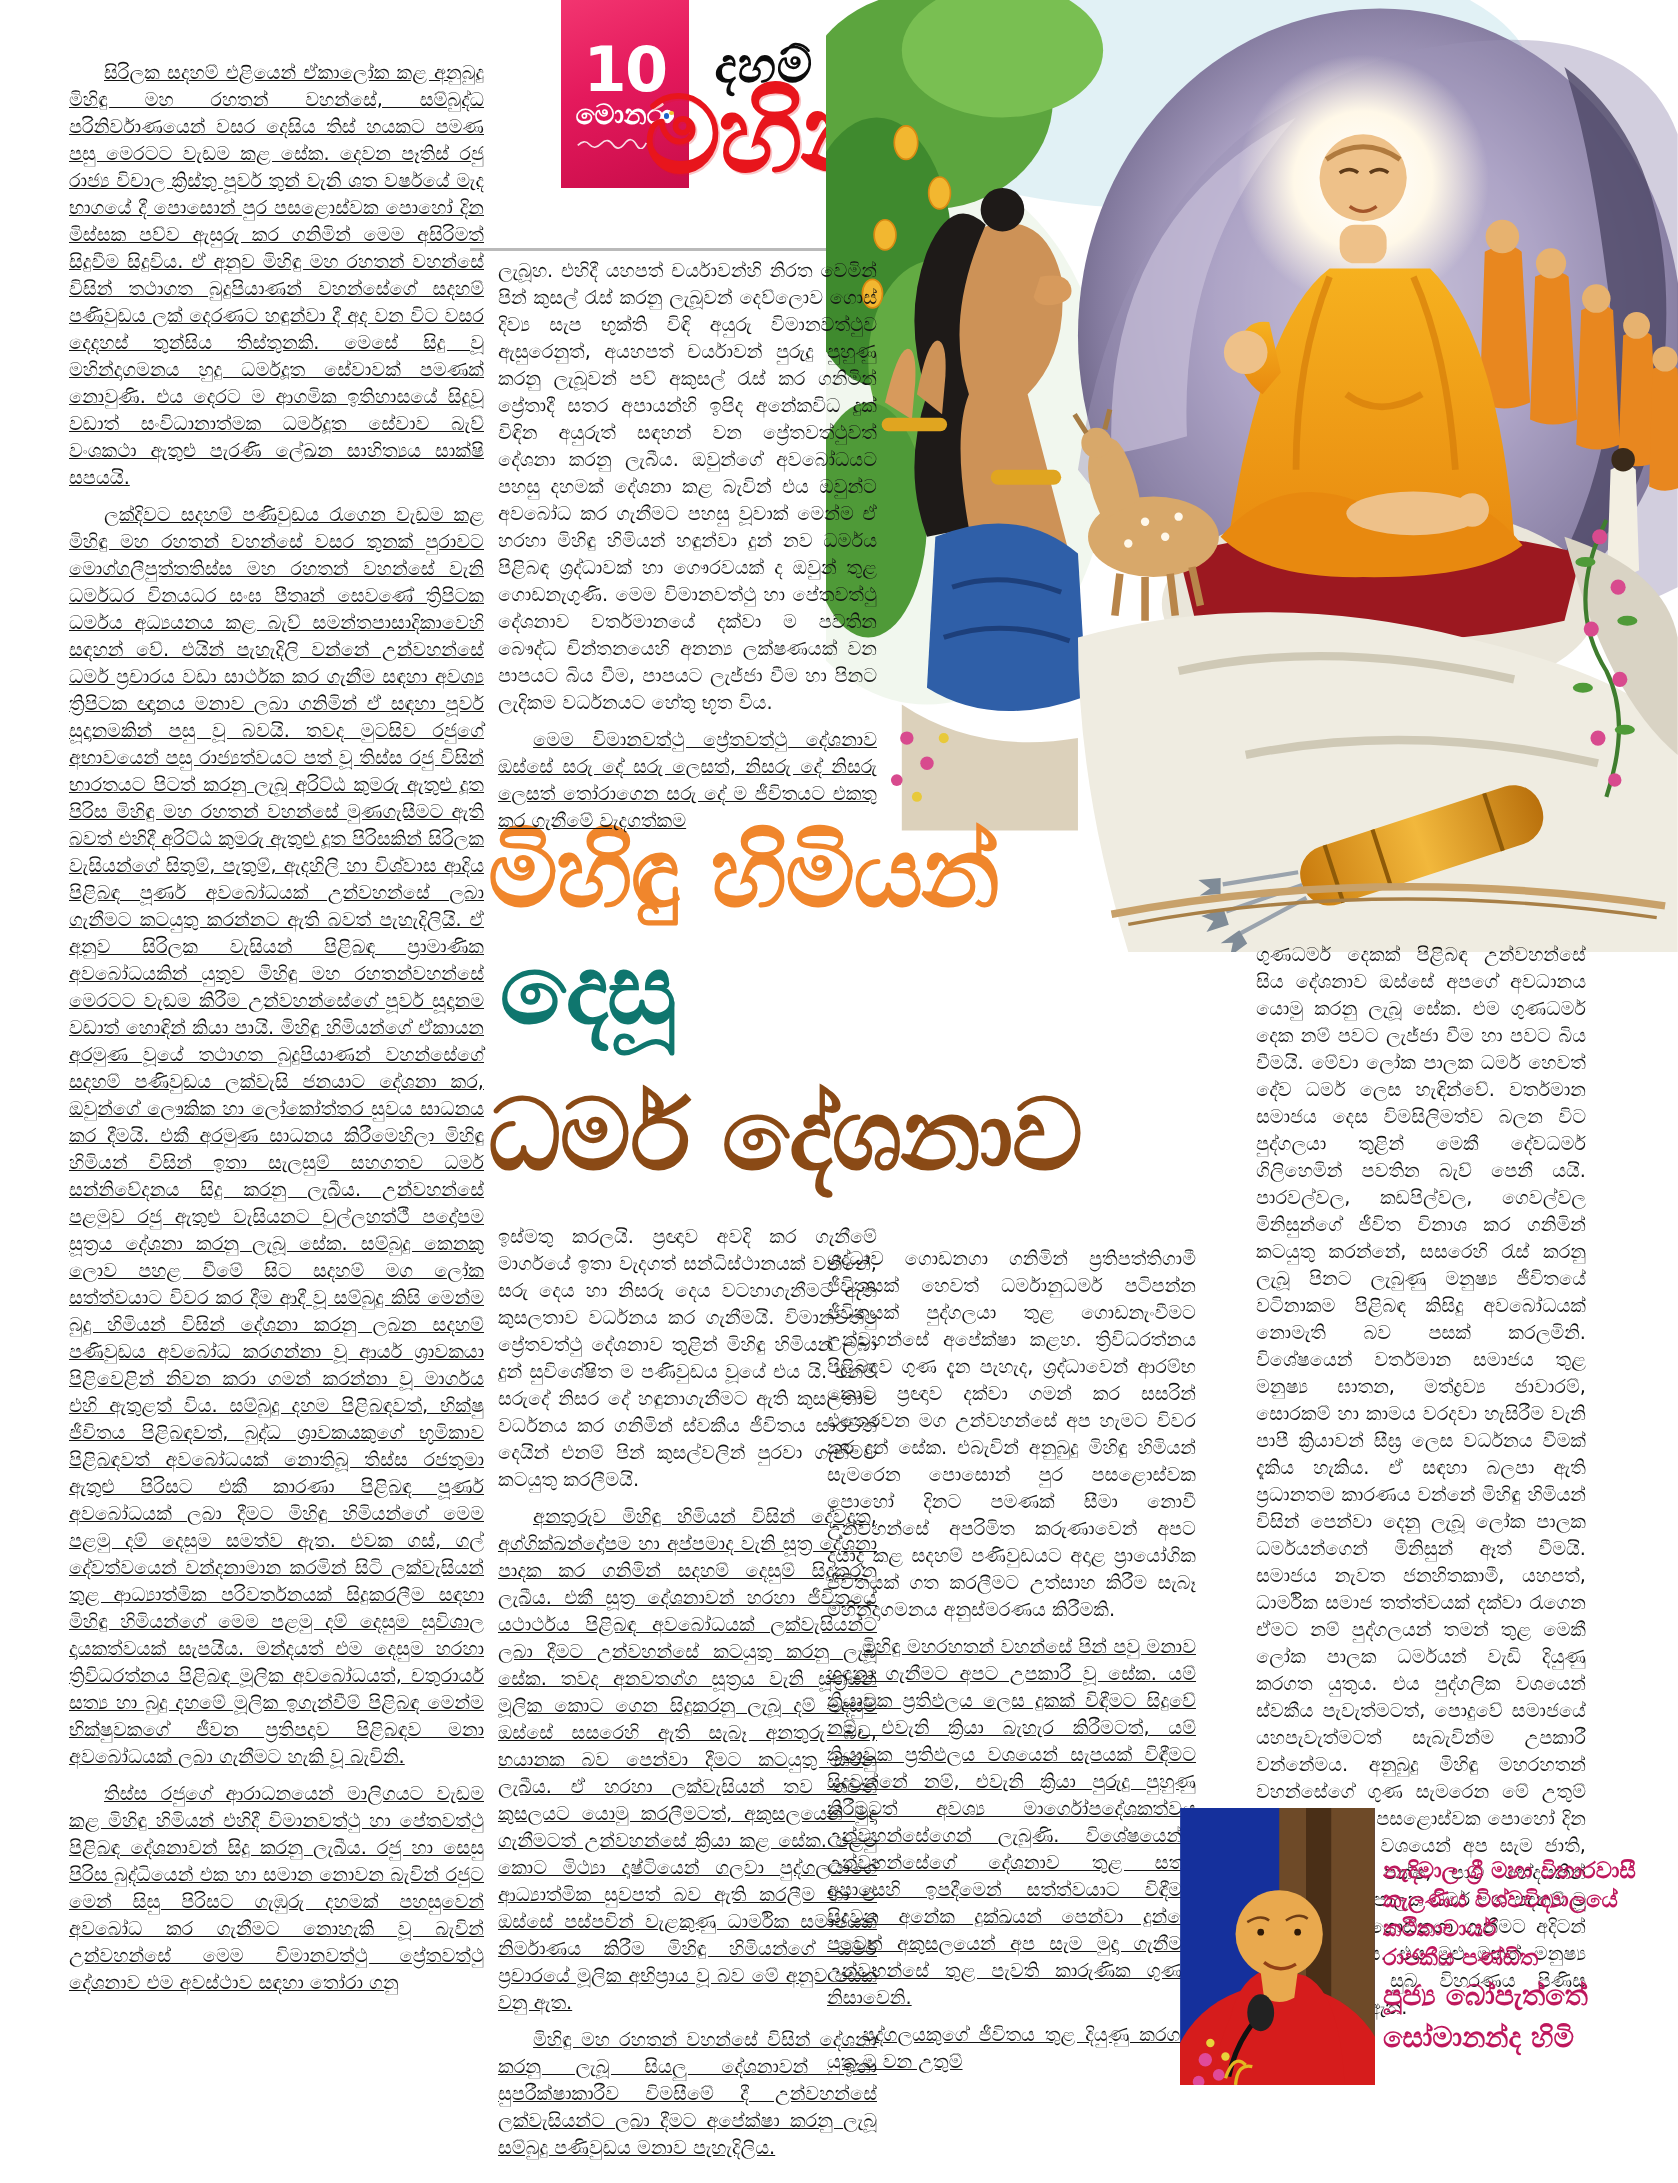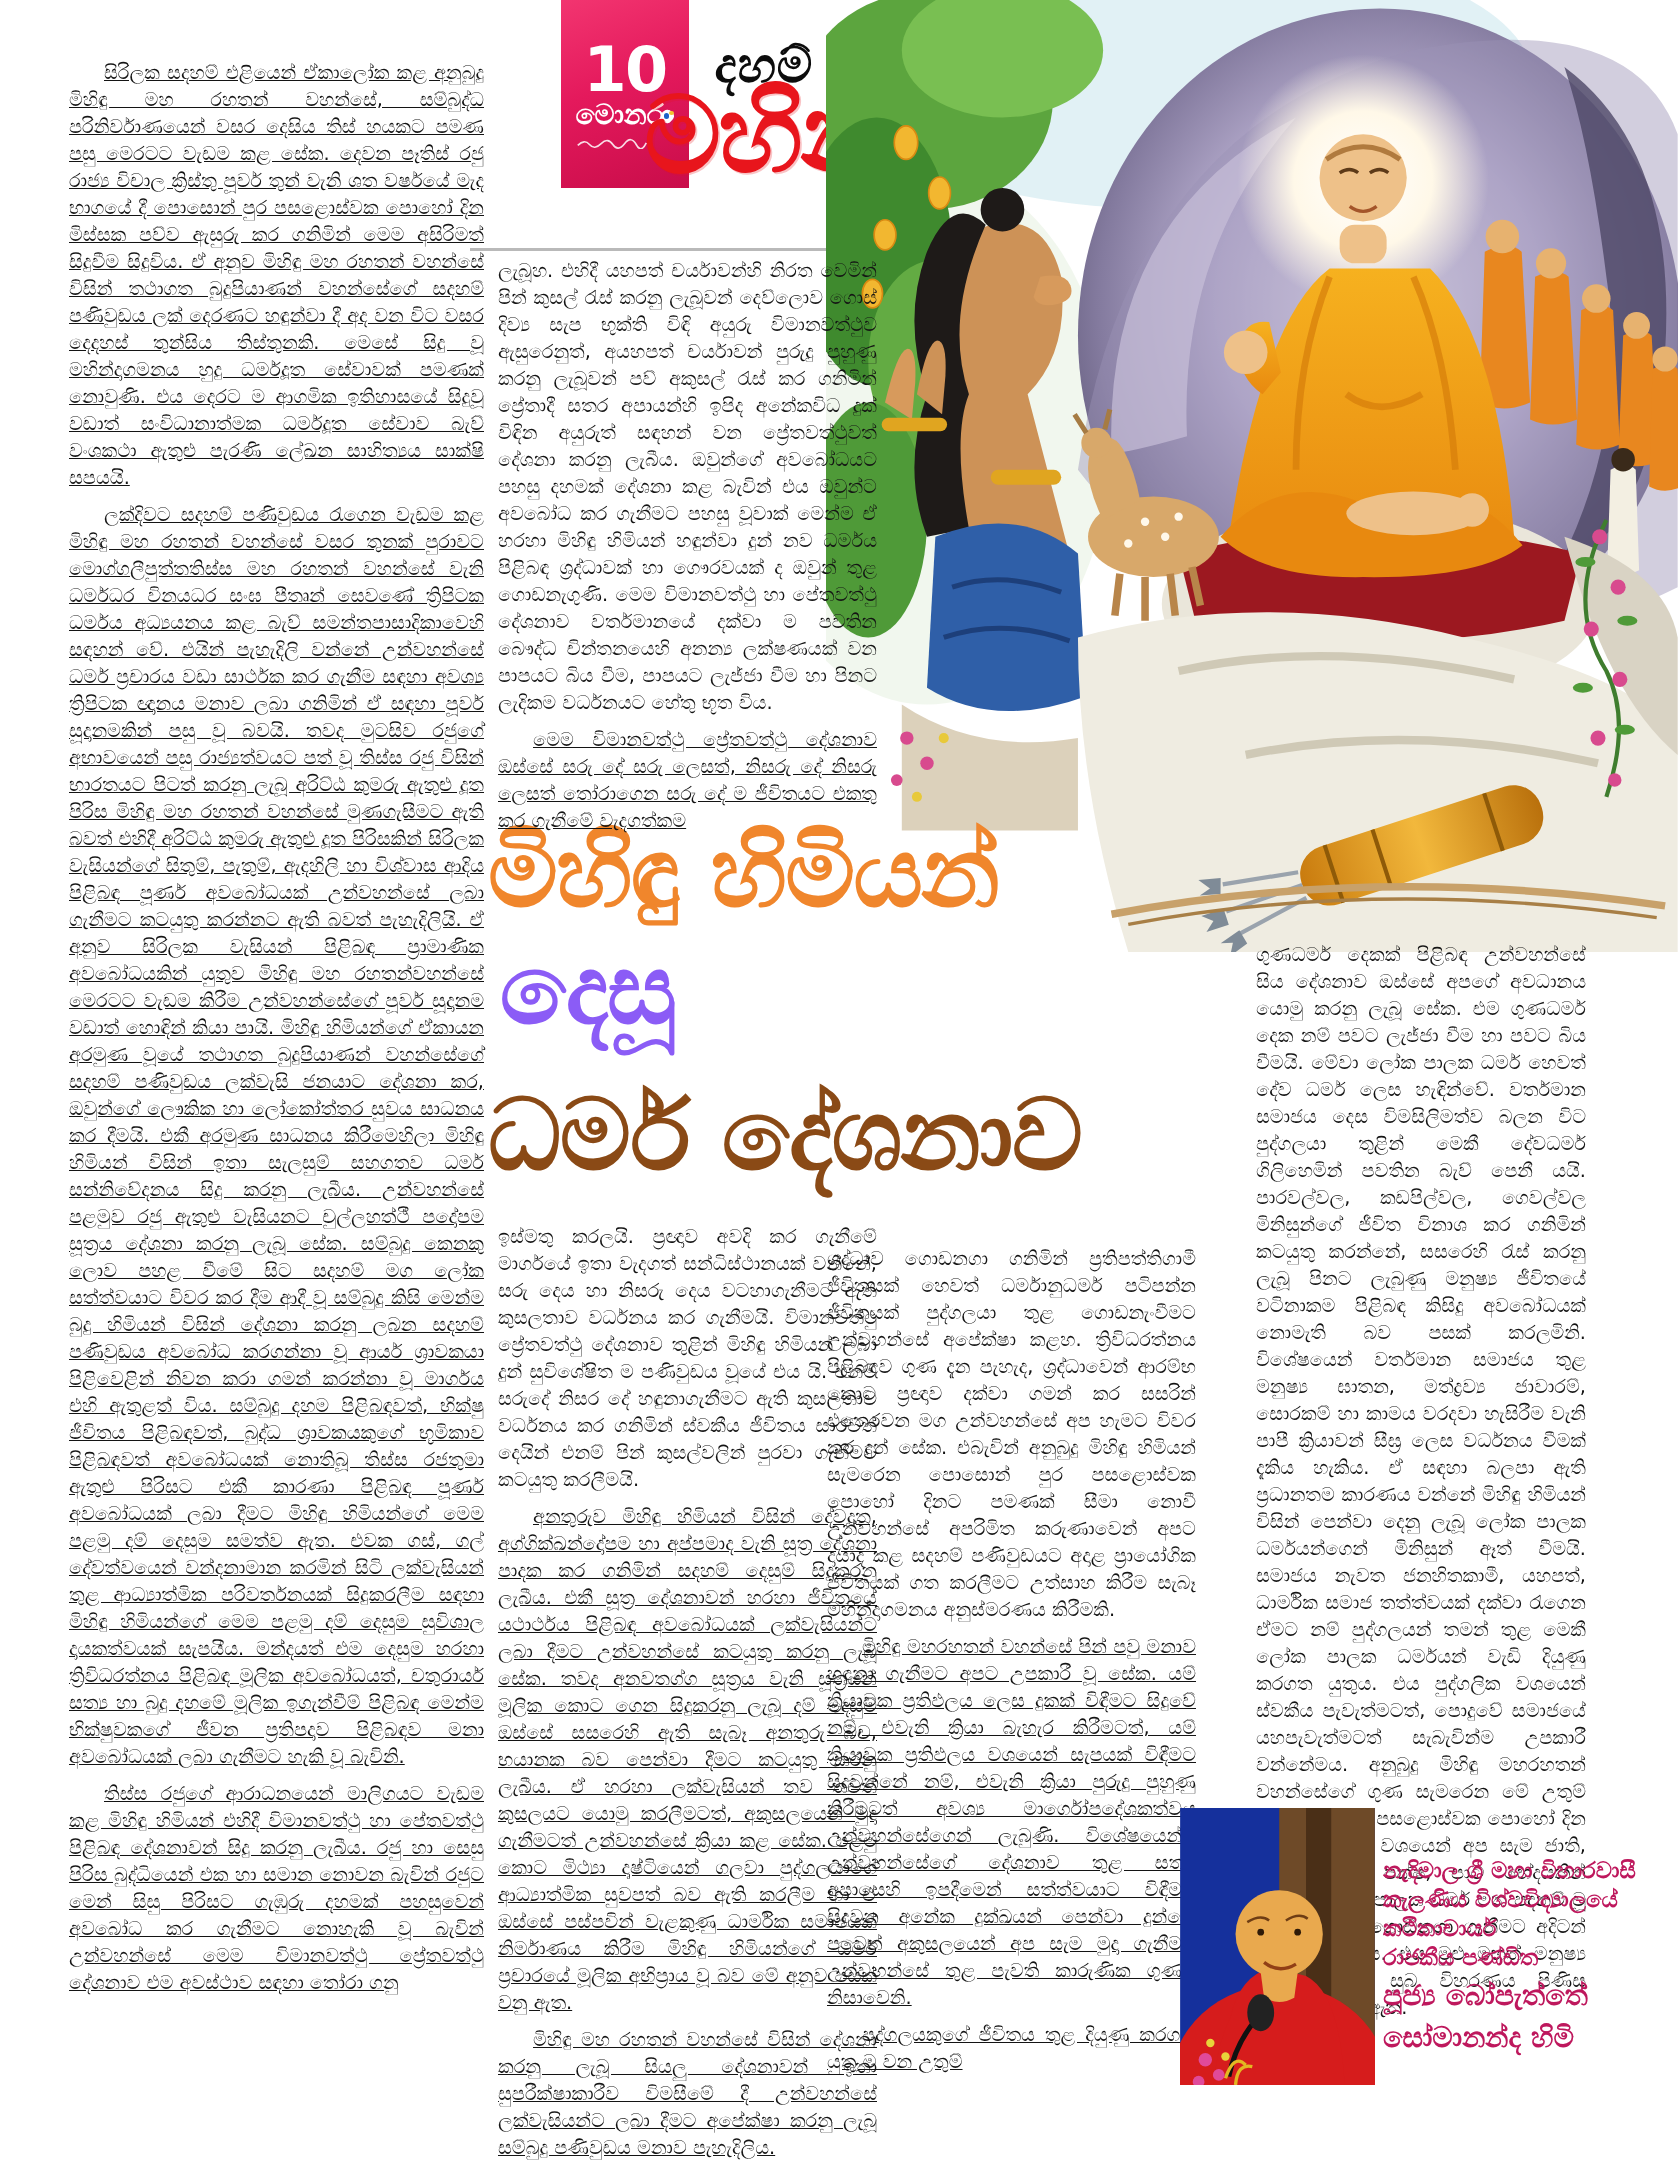--- a/index.html
+++ b/index.html
@@ -31,21 +31,21 @@
   .col1{left:69px;top:59px;width:415px;height:2103px;}
   .col2a{left:498px;top:257px;width:379px;height:554px;}
   .col2b{left:498px;top:1223px;width:379px;height:839px;}
   .col3{left:827px;top:1245px;width:369px;height:814px;}
   .col4{left:1256px;top:941px;width:330px;height:856px;}
   
   .headline{position:absolute;left:488px;top:824px;width:680px;line-height:1;}
   .hl1{font-size:97px;font-weight:800;color:#f0862c;letter-spacing:-1.7px;white-space:nowrap;}
   .hl2{display:flex;align-items:flex-end;margin-top:20px;}
   .hl2 .brown{font-size:102px;font-weight:800;color:#8a4a16;letter-spacing:-1.7px;}
-  .hl2 .orange{font-size:97px;font-weight:800;color:#8b5cf6;margin-left:11.7px;margin-bottom:25px;letter-spacing:-1.7px;}
+  .hl2 .orange{font-size:97px;font-weight:800;color:#0f766e;margin-left:11.7px;margin-bottom:25px;letter-spacing:-1.7px;}
   .hl3{font-size:99px;font-weight:800;color:#8a4a16;margin-top:22px;letter-spacing:-1.7px;white-space:nowrap;}
   
   .illus{position:absolute;left:826px;top:0;width:852px;height:952px;}
   .photo{position:absolute;left:1180px;top:1808px;width:195px;height:277px;}
   .caption{position:absolute;left:1383px;top:1856px;width:292px;color:#be185d;}
   .caption .c-line{font-size:22.7px;font-weight:700;line-height:29px;}
   .caption .c-name{font-size:28.5px;font-weight:700;line-height:37px;margin-top:5px;}
 </style>
 </head>
 <body>

